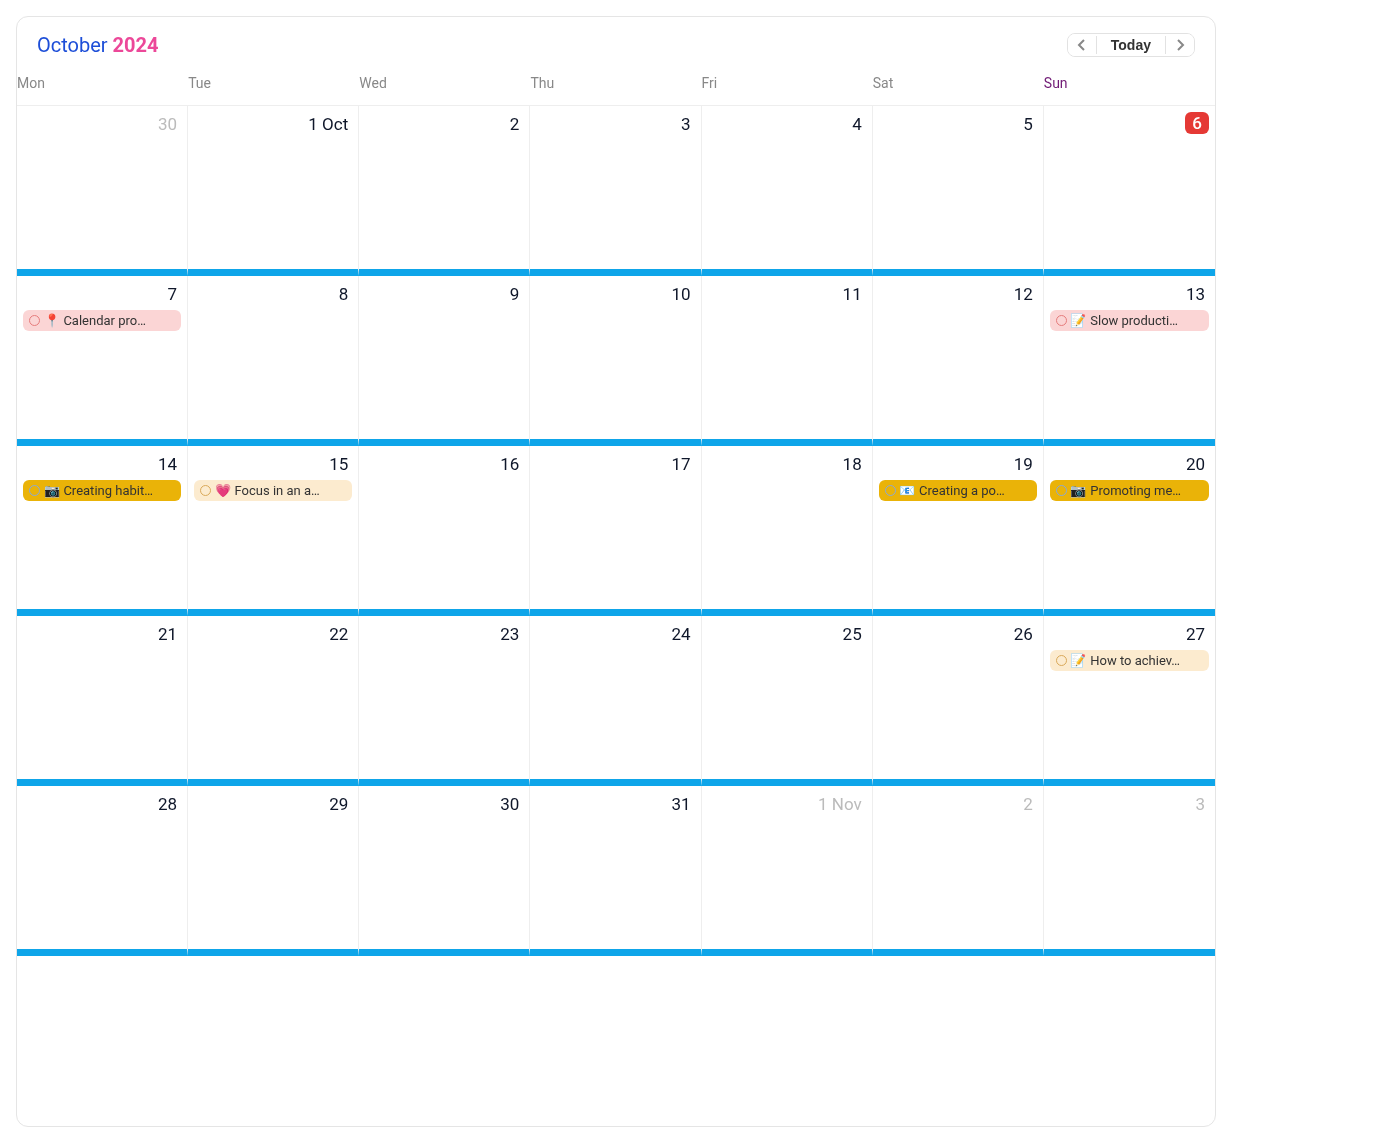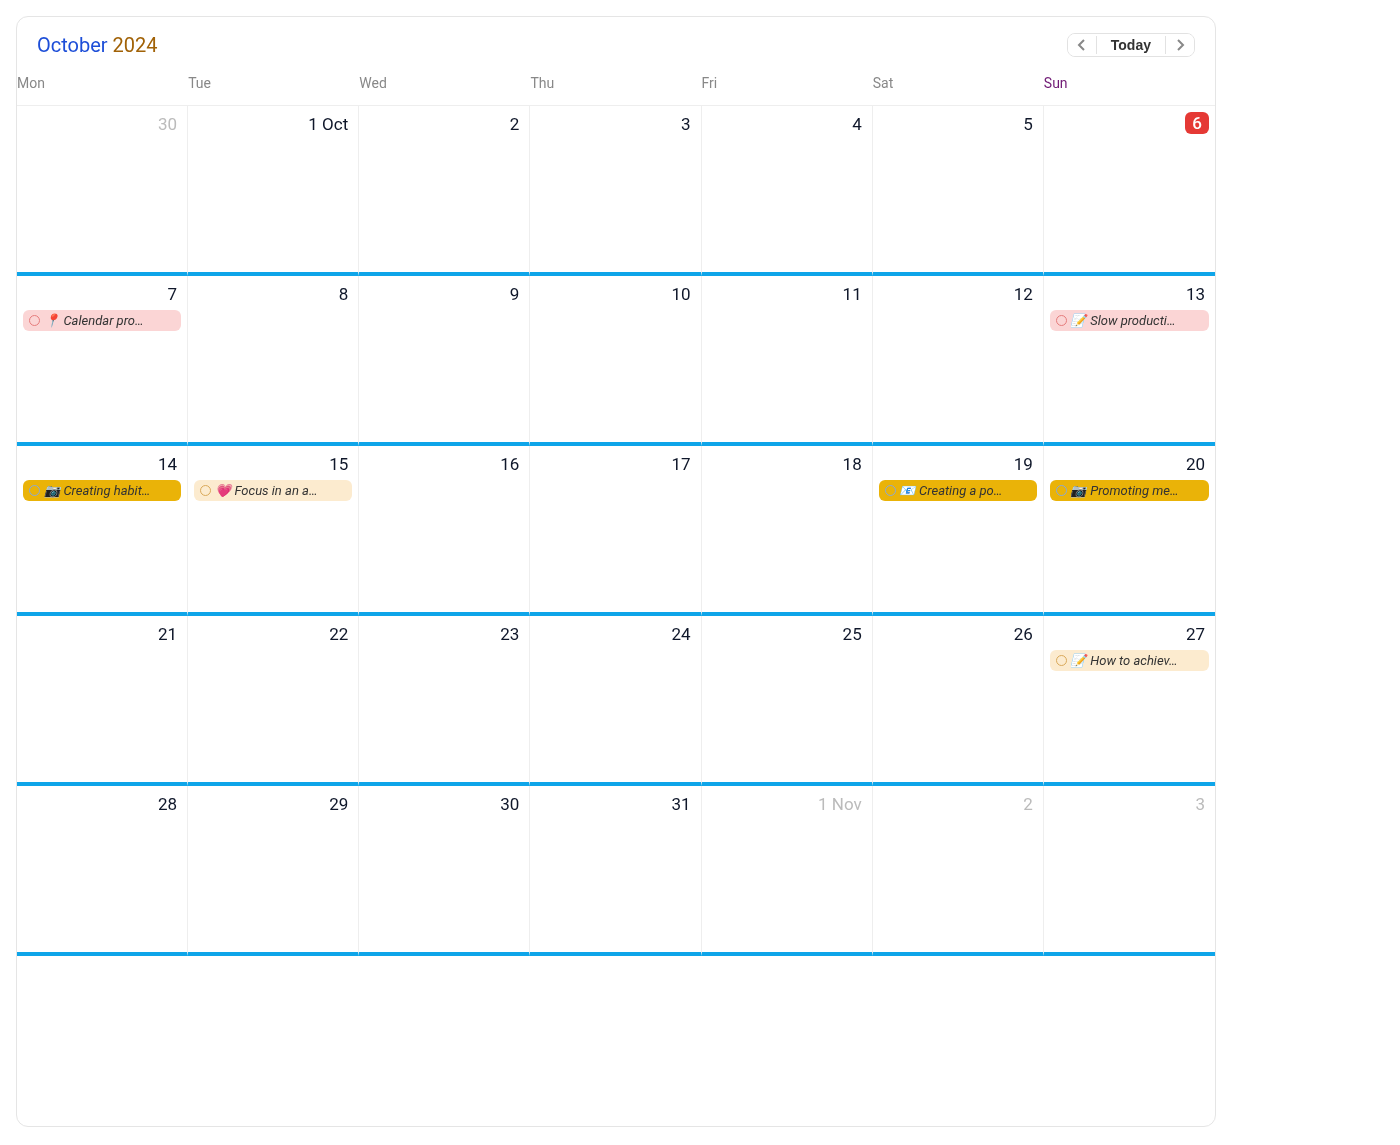--- a/index.html
+++ b/index.html
@@ -20,21 +20,21 @@
     .calendar-header {
       display: flex;
       align-items: center;
       justify-content: space-between;
       padding: 16px 20px 8px 20px;
     }
     .month-title {
       font-size: 20px;
     }
     .month-title .month { font-weight: 400; color: #1d4ed8; }
-    .month-title .year { font-weight: 400; color: #a16207; }
+    .month-title .year { font-weight: 700; color: #ec4899; }
     .nav-controls {
       display: flex;
       align-items: center;
       border: 1px solid #e2e2e2;
       border-radius: 8px;
       overflow: hidden;
       height: 24px;
     }
     .nav-btn, .today-btn {
       display: flex;
@@ -65,42 +65,42 @@
     .weekday.bold { font-weight: 400; color: #701a75; }
 
     .grid {
       display: grid;
       grid-template-columns: repeat(7, 1fr);
       grid-template-rows: repeat(6, 170px);
       border-top: 1px solid #eee;
     }
     .cell {
       border-right: 1px solid #eee;
-      border-bottom: 4px solid #0ea5e9;
+      border-bottom: 7px solid #0ea5e9;
       padding: 6px 6px;
       position: relative;
       display: flex;
       flex-direction: column;
     }
     .cell:nth-child(7n) { border-right: none; }
     .day-num {
       align-self: flex-end;
       font-size: 17px;
       color: #0f172a;
       padding: 2px 4px;
     }
     .day-num.other { color: #bbb; }
     .day-num.today {
       background: #e53935;
       color: #fff;
       border-radius: 6px;
       padding: 1px 7px;
       font-weight: 500;
     }
-    .events { margin-top: 4px; display: flex; flex-direction: column; gap: 4px; font-style: italic; }
+    .events { margin-top: 4px; display: flex; flex-direction: column; gap: 4px; }
     .event {
       display: flex;
       align-items: center;
       gap: 4px;
       border-radius: 6px;
       padding: 3px 6px;
       font-size: 13px;
       white-space: nowrap;
       overflow: hidden;
       text-overflow: ellipsis;

